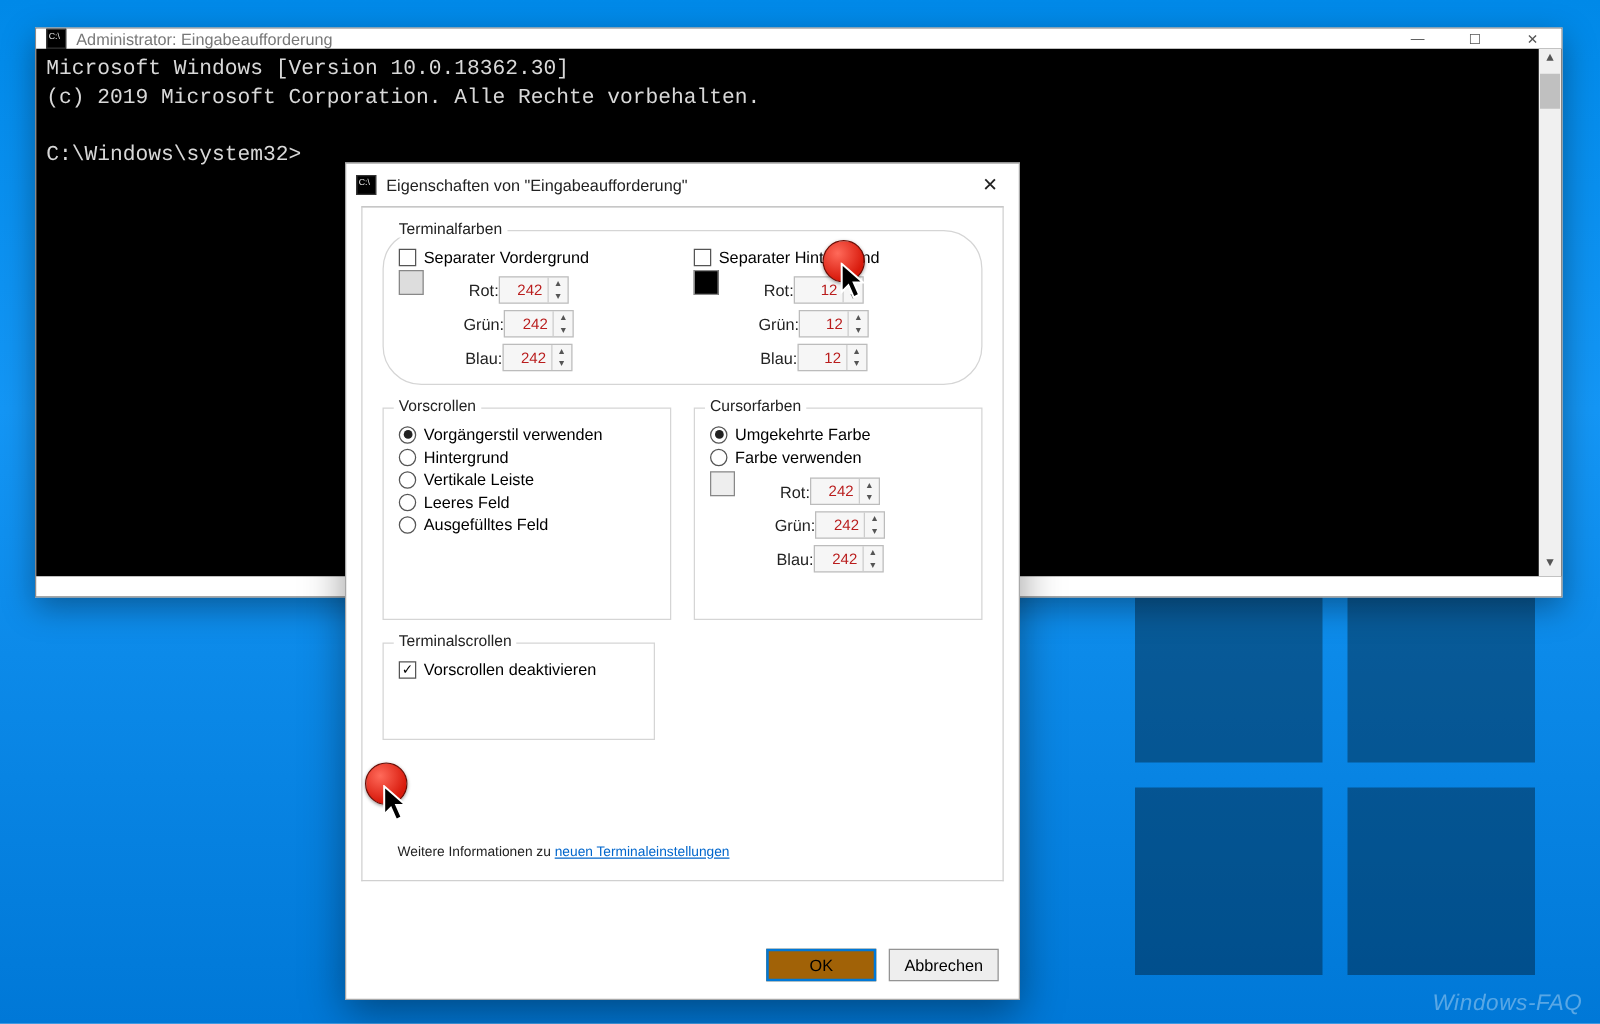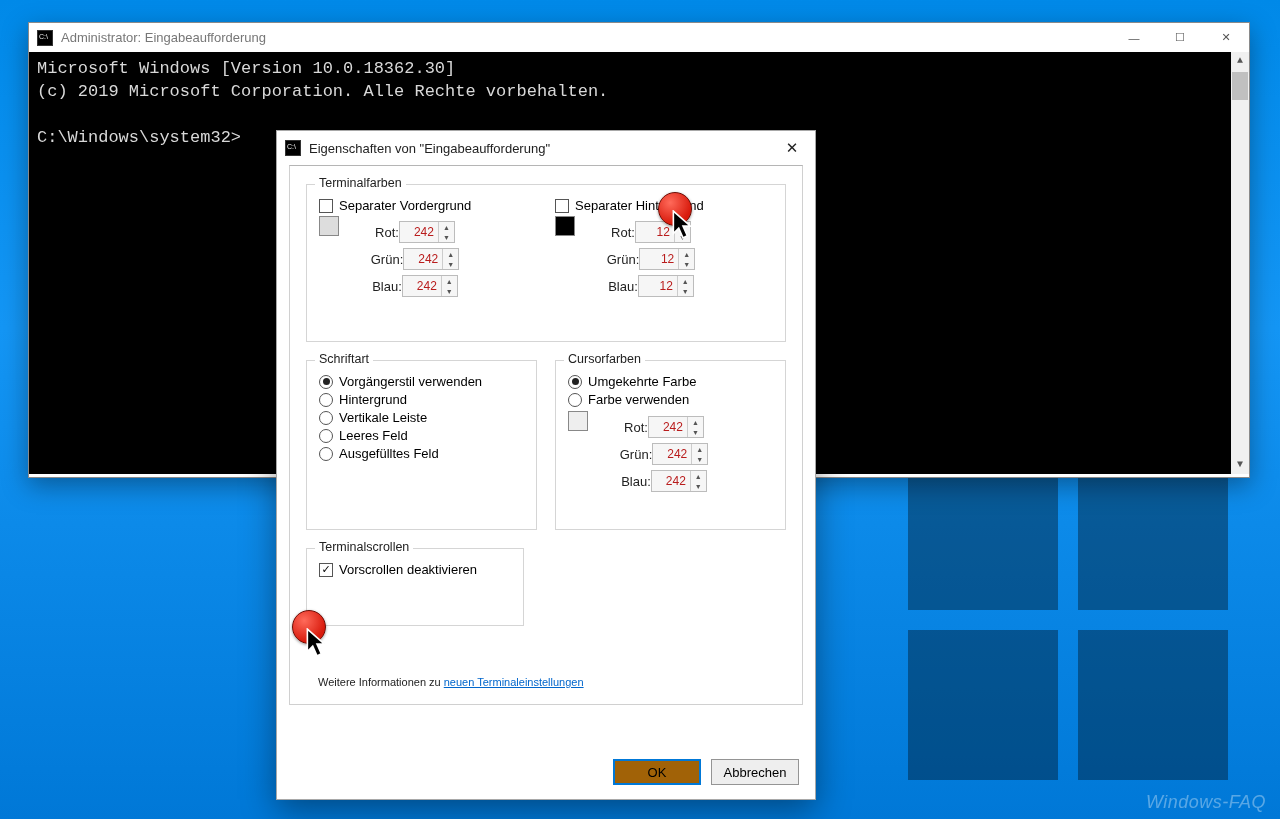--- a/index.html
+++ b/index.html
@@ -37,21 +37,21 @@
   top: 22px;
   width: 1222px;
   height: 456px;
   background: #fff;
   border: 1px solid #8a8a8a;
   box-shadow: 0 8px 24px rgba(0,0,0,0.35);
 }
 .console-titlebar {
   display: flex;
   align-items: center;
-  height: 29px;
+  height: 16px;
   background: #fff;
   padding: 0 0 0 8px;
   color: #777;
   font-size: 13px;
 }
 .console-icon {
   width: 16px; height: 16px;
   background: #000; border: 1px solid #333;
   margin-right: 8px;
   position: relative;
@@ -208,21 +208,21 @@
 <div class="dialog">
   <div class="dialog-titlebar">
     <div class="console-icon"></div>
     <span>Eigenschaften von "Eingabeaufforderung"</span>
     <div class="close-btn">✕</div>
   </div>
 
 
   <div class="tabpanel">
 
-    <div class="fieldset" style="height:158px;">
+    <div class="fieldset" style="height:124px;border-radius:31px;">
       <div class="legend">Terminalfarben</div>
       <div class="two-col">
         <div class="colblock">
           <div class="row">
             <span class="chk"></span>
             <span>Separater Vordergrund</span>
           </div>
           <div style="display:flex; align-items:flex-start;">
             <div class="swatch" style="background:#ddd;"></div>
             <div>
@@ -298,21 +298,21 @@
                   </span>
                 </div>
             </div>
           </div>
         </div>
       </div>
     </div>
 
     <div class="two-col" style="margin-top:18px;">
       <div class="fieldset" style="flex:1; height:170px;">
-        <div class="legend">Schriftart</div>
+        <div class="legend">Vorscrollen</div>
         <div class="row">
             <span class="rad sel"></span>
             <span>Vorgängerstil verwenden</span>
           </div>
         <div class="row">
             <span class="rad"></span>
             <span>Hintergrund</span>
           </div>
         <div class="row">
             <span class="rad"></span>

